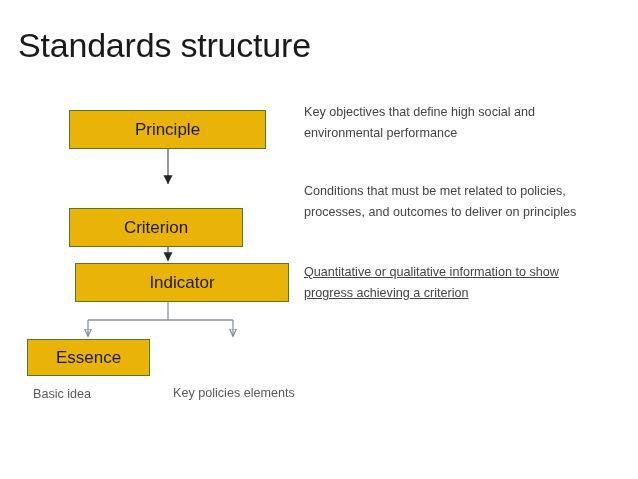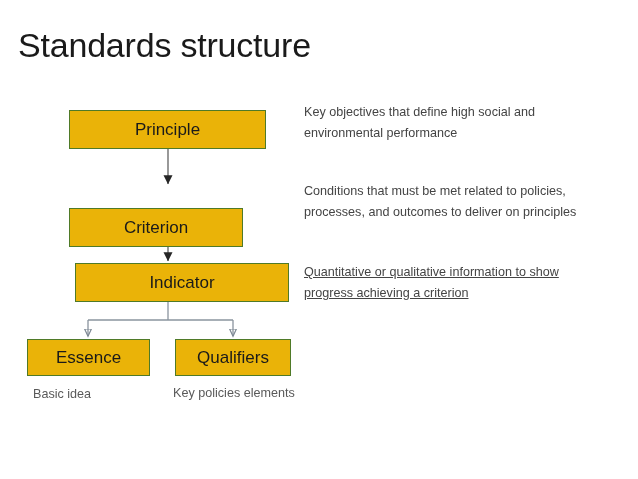--- a/index.html
+++ b/index.html
@@ -102,21 +102,20 @@
   </svg>
 
   <div class="flow-box box-principle">Principle</div>
 
   <div class="flow-box box-criterion">Criterion</div>
 
   <div class="flow-box box-indicator">Indicator</div>
 
   <div class="flow-box box-essence">Essence</div>
 
-  <div class="flow-box box-qualifiers">Qualifiers</div>
 
   <div class="desc desc-1">Key objectives that define high social and environmental performance</div>
 
   <div class="desc desc-2">Conditions that must be met related to policies, processes, and outcomes to deliver on principles</div>
 
   <div class="desc desc-3">Quantitative or qualitative information to show progress achieving a criterion</div>
 
   <div class="caption cap-basic">Basic idea</div>
 
   <div class="caption cap-keyqty">Key policies elements</div>

